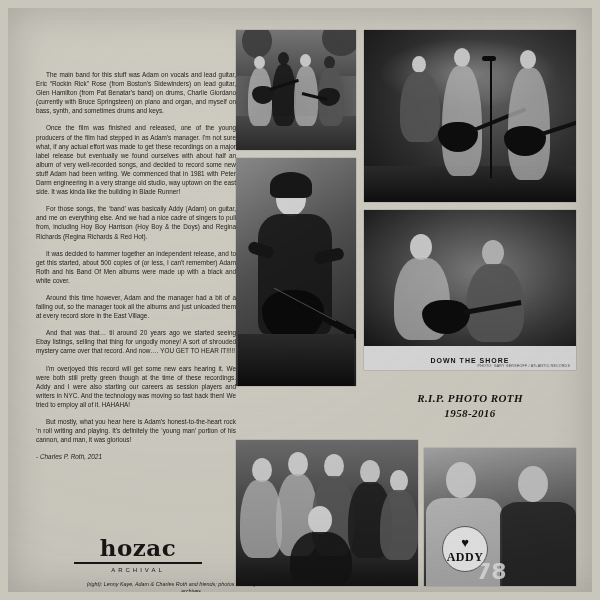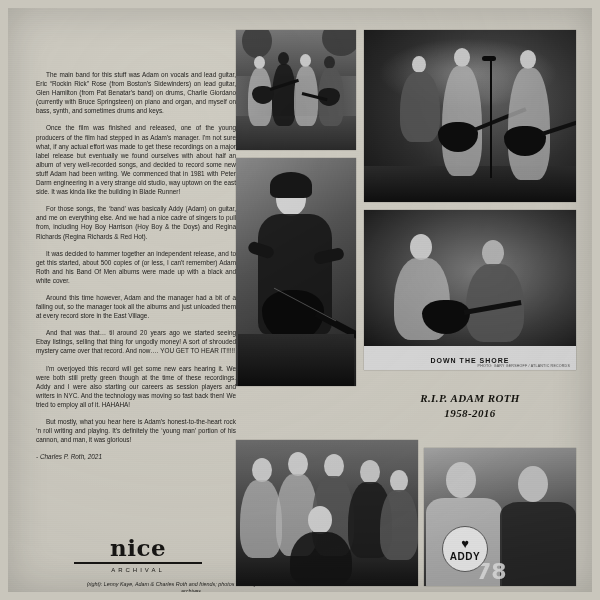--- a/index.html
+++ b/index.html
@@ -206,21 +206,21 @@
     border: 1.5px solid #5b5b55;
     color: #111;
     display: flex;
     flex-direction: column;
     align-items: center;
     justify-content: center;
     font-weight: bold;
     line-height: 1;
   }
   .addy-badge .heart { font-size: 13px; }
-  .addy-badge .word { font-size: 10px; letter-spacing: .5px; margin-top: 2px;}
+  .addy-badge .word { font-size: 12px; letter-spacing: .5px; margin-top: 2px; font-family: Liberation Serif, serif;}
   .jersey-num {
     position: absolute;
     left: 52px; bottom: 2px;
     font-size: 22px;
     font-weight: bold;
     color: #e3e0d6;
     font-family: "DejaVu Sans", sans-serif;
     opacity: .85;
   }
 
@@ -267,21 +267,21 @@
       <p>For those songs, the ‘band’ was basically Addy (Adam) on guitar, and me on everything else. And we had a nice cadre of singers to pull from, including Hoy Boy Harrison (Hoy Boy &amp; the Doys) and Regina Richards (Regina Richards &amp; Red Hot).</p>
       <p>It was decided to hammer together an independent release, and to get this started, about 500 copies of (or less, I can't remember) Adam Roth and his Band Of Men albums were made up with a black and white cover.</p>
       <p>Around this time however, Adam and the manager had a bit of a falling out, so the manager took all the albums and just unloaded them at every record store in the East Village.</p>
       <p>And that was that… til around 20 years ago we started seeing Ebay listings, selling that thing for ungodly money! A sort of shrouded mystery came over that record. And now…. YOU GET TO HEAR IT!!!!!</p>
       <p>I'm overjoyed this record will get some new ears hearing it. We were both still pretty green though at the time of these recordings. Addy and I were also starting our careers as session players and writers in NYC. And the technology was moving so fast back then! We tried to employ all of it. HAHAHA!</p>
       <p>But mostly, what you hear here is Adam's honest-to-the-heart rock ‘n roll writing and playing. It's definitely the ‘young man’ portion of his cannon, and man, it was glorious!</p>
       <p class="sig noindent">- Charles P. Roth, 2021</p>
     </div>
 
     <div class="logo-block">
-      <div class="logo-word">nice</div>
+      <div class="logo-word">hozac</div>
       <div class="logo-rule"></div>
       <div class="logo-sub">ARCHIVAL</div>
     </div>
 
     <div class="caption-bottom">(right): Lenny Kaye, Adam &amp; Charles Roth and friends; photos courtesy of Charles Roth archives</div>
 
     <div class="photo" id="photo-band-outdoors">
       <div class="ground" style="height:34px;"></div>
 
       <div class="fig mid" style="left:0px;top:0px;width:120px;height:46px;border-radius:0;background:linear-gradient(180deg,#787870,#4e4e46);opacity:.95;"></div>
@@ -352,21 +352,21 @@
         <div class="fig mid" style="left:102px;top:54px;width:58px;height:78px;"></div>
 
         <div class="guitar-body" style="left:58px;top:90px;width:48px;height:34px;background:#0c0c0b;"></div>
         <div class="guitar-neck" style="left:100px;top:100px;width:58px;height:5px;transform:rotate(-10deg);"></div>
       </div>
       <div class="dts-label">DOWN THE SHORE</div>
       <div class="dts-credit">PHOTO: GARY GERSHOFF / ATLANTIC RECORDS</div>
     </div>
 
     <div id="rip-panel">
-      <div class="rip-line1">R.I.P. ADAM ROTH</div>
+      <div class="rip-line1">R.I.P. PHOTO ROTH</div>
       <div class="rip-line2">1958-2016</div>
     </div>
 
     <div class="photo" id="photo-friends">
       <div style="position:absolute;inset:0;background:linear-gradient(180deg,#6d6d64 0%,#3b3b35 60%,#121210 100%);"></div>
 
       <div class="head light" style="left:16px;top:18px;width:20px;height:24px;"></div>
       <div class="fig light" style="left:4px;top:40px;width:42px;height:78px;"></div>
       <div class="head light" style="left:52px;top:12px;width:20px;height:24px;background:#cfcbc1;"></div>
       <div class="fig light" style="left:40px;top:34px;width:42px;height:82px;"></div>

